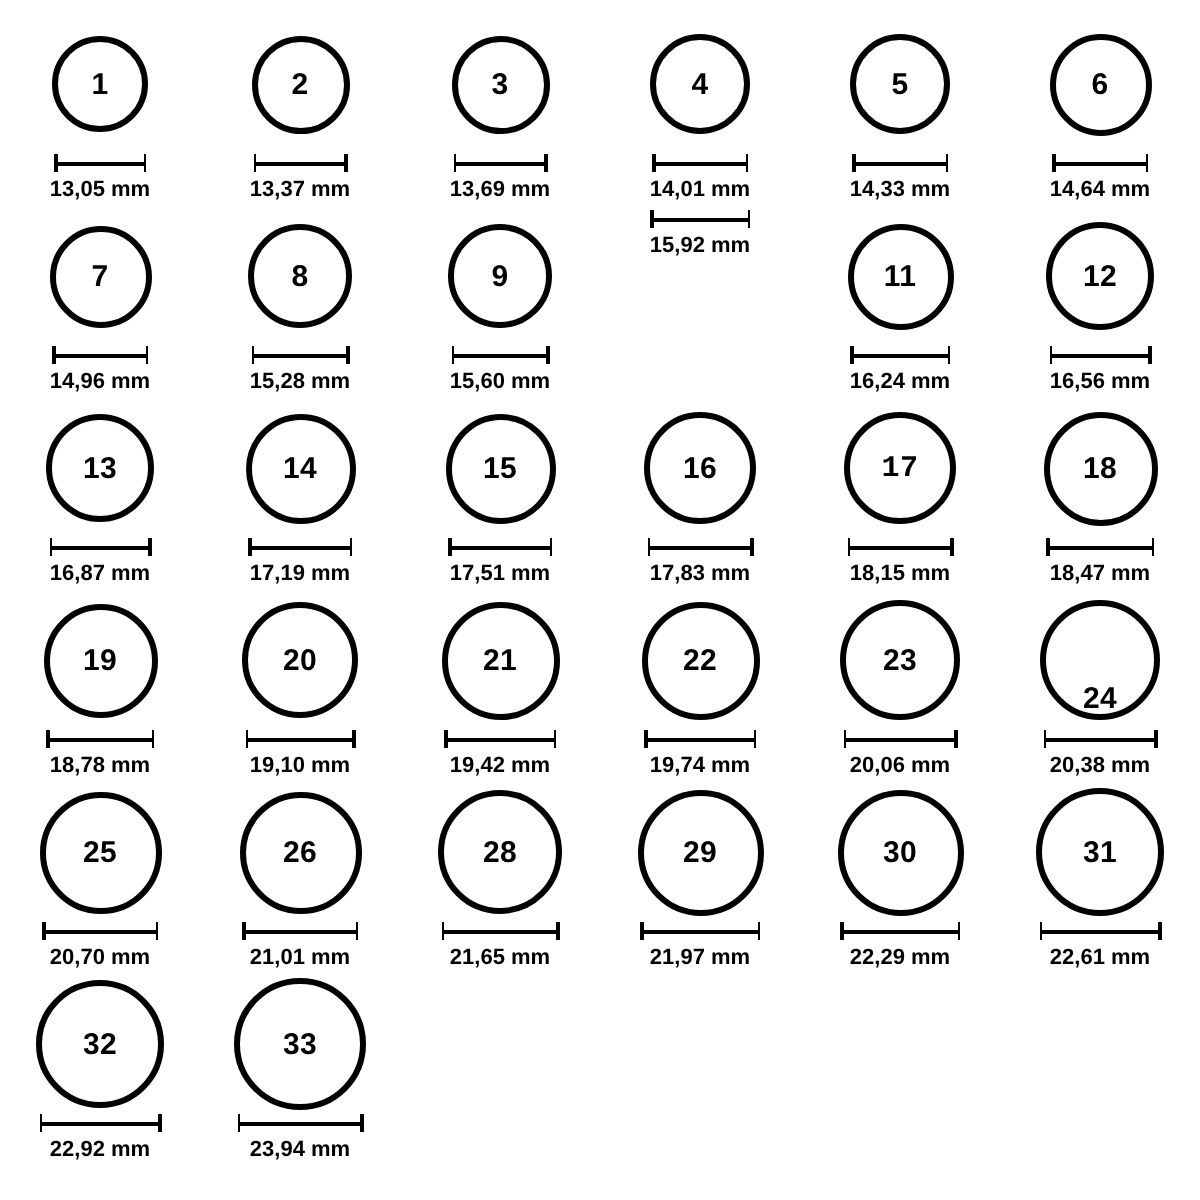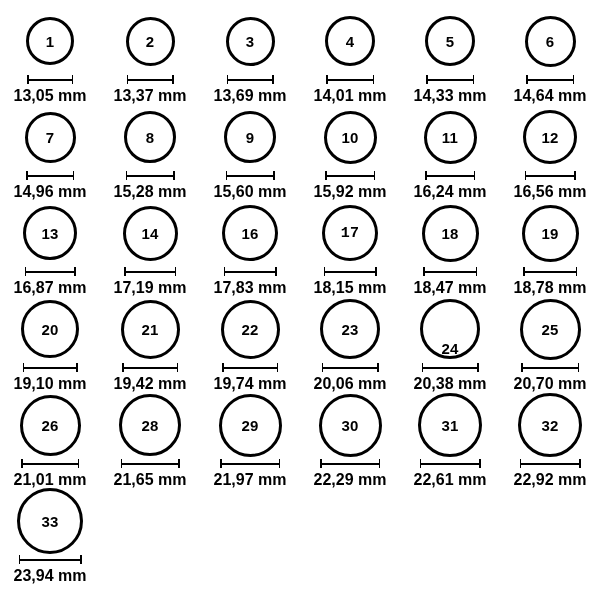--- a/index.html
+++ b/index.html
@@ -72,21 +72,21 @@
   .measure .tick {
     position: absolute;
     top: 0;
     width: 1.5px;
     height: 9px;
     background: #000000;
   }
   .measure .tick.left { left: 0; }
   .measure .tick.right { right: 0; }
   .mm {
-    font-size: 16px;
+    font-size: 11px;
     font-weight: bold;
     line-height: 1;
     margin-top: 4px;
     white-space: nowrap;
   }
 </style>
 </head>
 <body>
 
 <div id="chart">
@@ -202,25 +202,20 @@
           </div>
         </div>
         <div class="measure" style="width: 49px;">
           <div class="bar"></div>
           <div class="tick left"></div>
           <div class="tick right"></div>
         </div>
         <div class="mm">15,60 mm</div>
       </div>
       <div class="cell">
-        <div class="ring-wrap">
-          <div class="ring" style="width: 53px; height: 53px;">
-            <span class="ring-label">10</span>
-          </div>
-        </div>
         <div class="measure" style="width: 50px;">
           <div class="bar"></div>
           <div class="tick left"></div>
           <div class="tick right"></div>
         </div>
         <div class="mm">15,92 mm</div>
       </div>
       <div class="cell">
         <div class="ring-wrap">
           <div class="ring" style="width: 53px; height: 53px;">
@@ -265,20 +260,33 @@
           <div class="ring" style="width: 55px; height: 55px;">
             <span class="ring-label">14</span>
           </div>
         </div>
         <div class="measure" style="width: 52px;">
           <div class="bar"></div>
           <div class="tick left"></div>
           <div class="tick right"></div>
         </div>
         <div class="mm">17,19 mm</div>
+      </div>
+      <div class="cell">
+        <div class="ring-wrap">
+          <div class="ring" style="width: 55px; height: 55px;">
+            <span class="ring-label">15</span>
+          </div>
+        </div>
+        <div class="measure" style="width: 52px;">
+          <div class="bar"></div>
+          <div class="tick left"></div>
+          <div class="tick right"></div>
+        </div>
+        <div class="mm">17,51 mm</div>
       </div>
       <div class="cell">
         <div class="ring-wrap">
           <div class="ring" style="width: 56px; height: 56px;">
             <span class="ring-label">16</span>
           </div>
         </div>
         <div class="measure" style="width: 53px;">
           <div class="bar"></div>
           <div class="tick left"></div>

